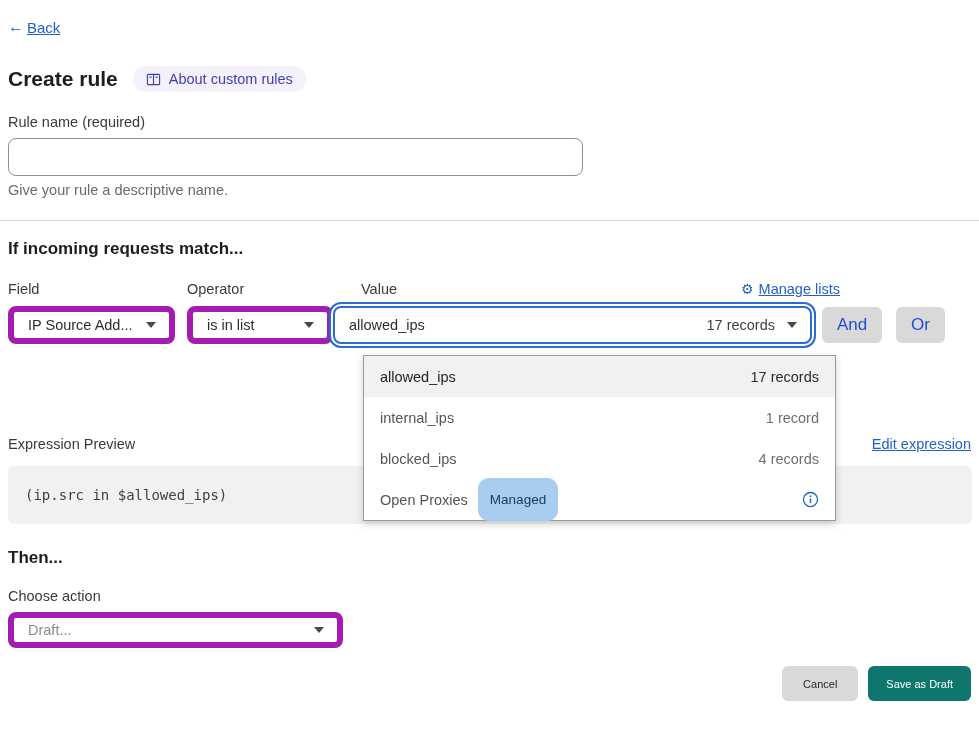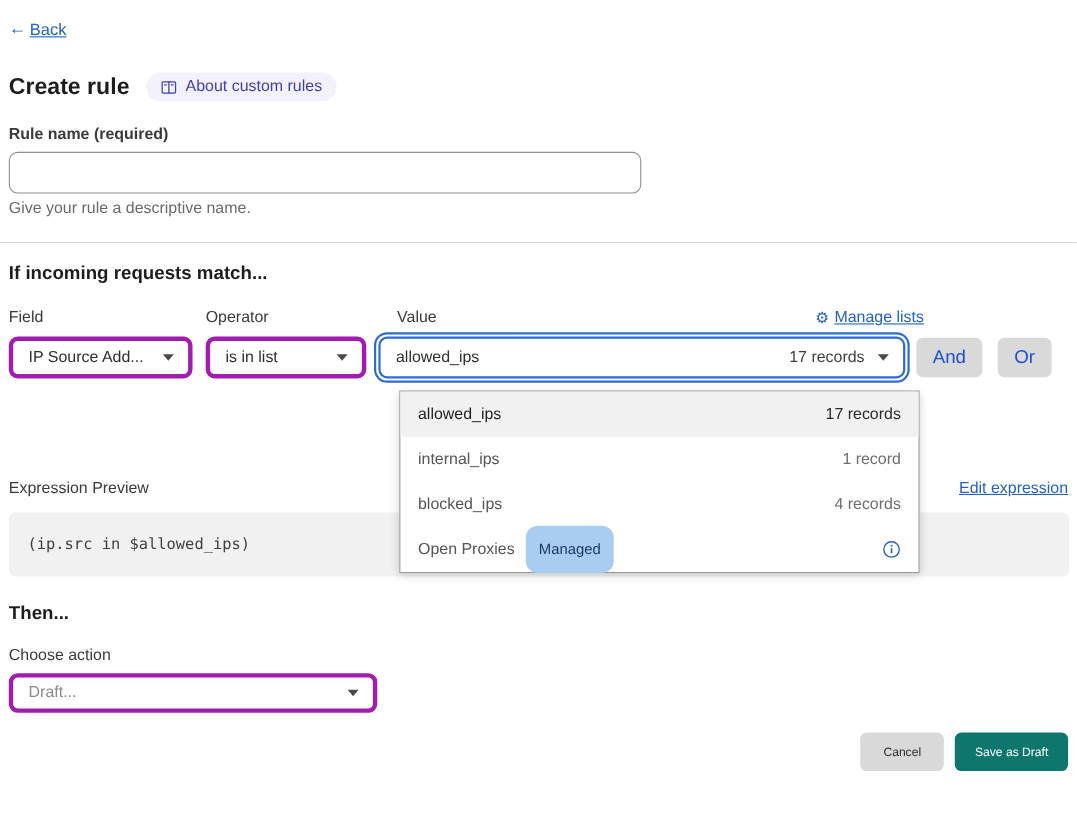--- a/index.html
+++ b/index.html
@@ -30,21 +30,21 @@
   .about-badge {
     display: inline-flex; align-items: center; gap: 8px;
     background: #f2f1fc; color: #3f3fae;
     padding: 5px 13px; border-radius: 15px;
     font-size: 14.5px; text-decoration: none;
   }
   .book-icon svg { display: block; }
 
   
   .rule-name-block { margin: 22px 0 0 8px; }
-  .field-label { color: #3a3a3a; display: block; font-weight: bold; }
+  .field-label { color: #3a3a3a; display: block; }
   .rule-name-input {
     display: block; margin-top: 8px;
     width: 575px; height: 38px;
     border: 1px solid #8f8f8f; border-radius: 8px;
     font-family: inherit; font-size: 14.5px; padding: 0 12px;
     background: #fff;
   }
   .helper-text { margin-top: 6px; color: #6a6a6a; }
 
   .divider { border: none; border-top: 1px solid #d6d6d6; margin: 22px 0 0 0; }
@@ -60,27 +60,27 @@
   .manage-lists {
     display: inline-flex; align-items: center; gap: 5px;
     color: #2262c6; text-decoration: none;
   }
   .manage-lists .link-text { text-decoration: underline; }
   .gear-icon { font-size: 14px; line-height: 1; }
 
   .selects-row { display: flex; align-items: center; margin-top: 7px; }
   .select {
     height: 38px; background: #fff;
-    border: 4px solid #a21caf; border-radius: 8px;
+    border: 6px solid #a21caf; border-radius: 8px;
     display: flex; align-items: center; justify-content: space-between;
     padding: 0 13px 0 14px; cursor: pointer;
     font-size: 14.5px; color: #2e2e2e;
   }
   .select-field { width: 167px; margin-right: 12px; }
-  .select-operator { width: 146px; margin-right: 11px; }
+  .select-operator { width: 146px; }
   .select-value {
     width: 479px;
     border: 2px solid #2a6bd4;
     box-shadow: 0 0 0 2px #ffffff, 0 0 0 4px #2a6bd4;
   }
   .value-right { display: flex; align-items: center; gap: 12px; color: #3f3f3f; }
   .caret {
     width: 0; height: 0;
     border-left: 5px solid transparent; border-right: 5px solid transparent;
     border-top: 6px solid #4a4a4a;

